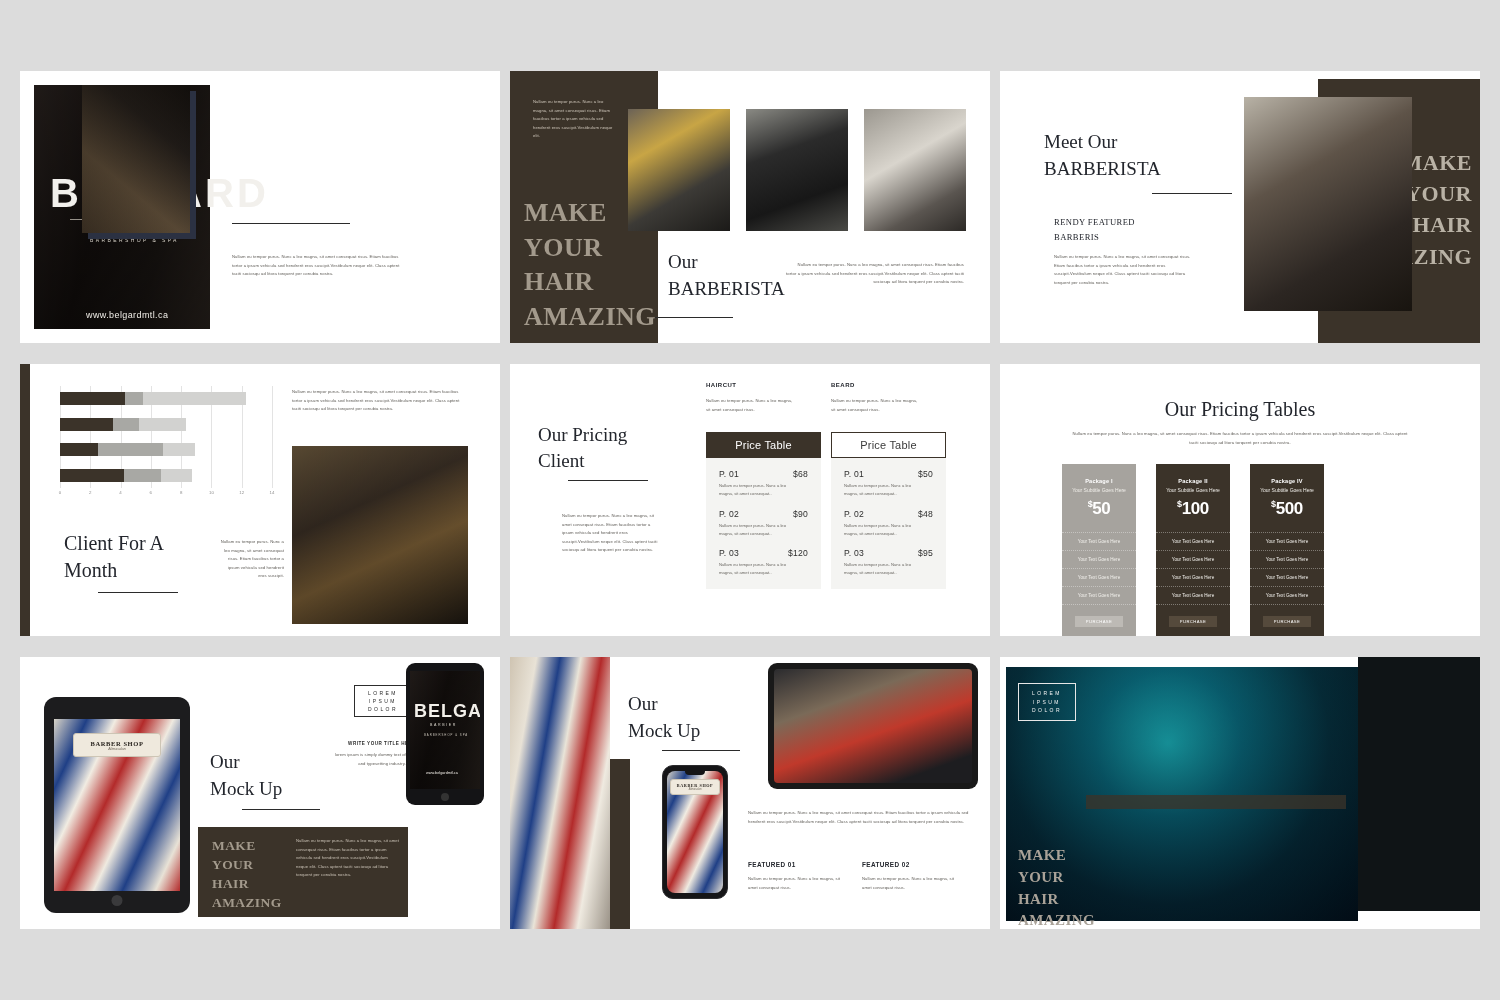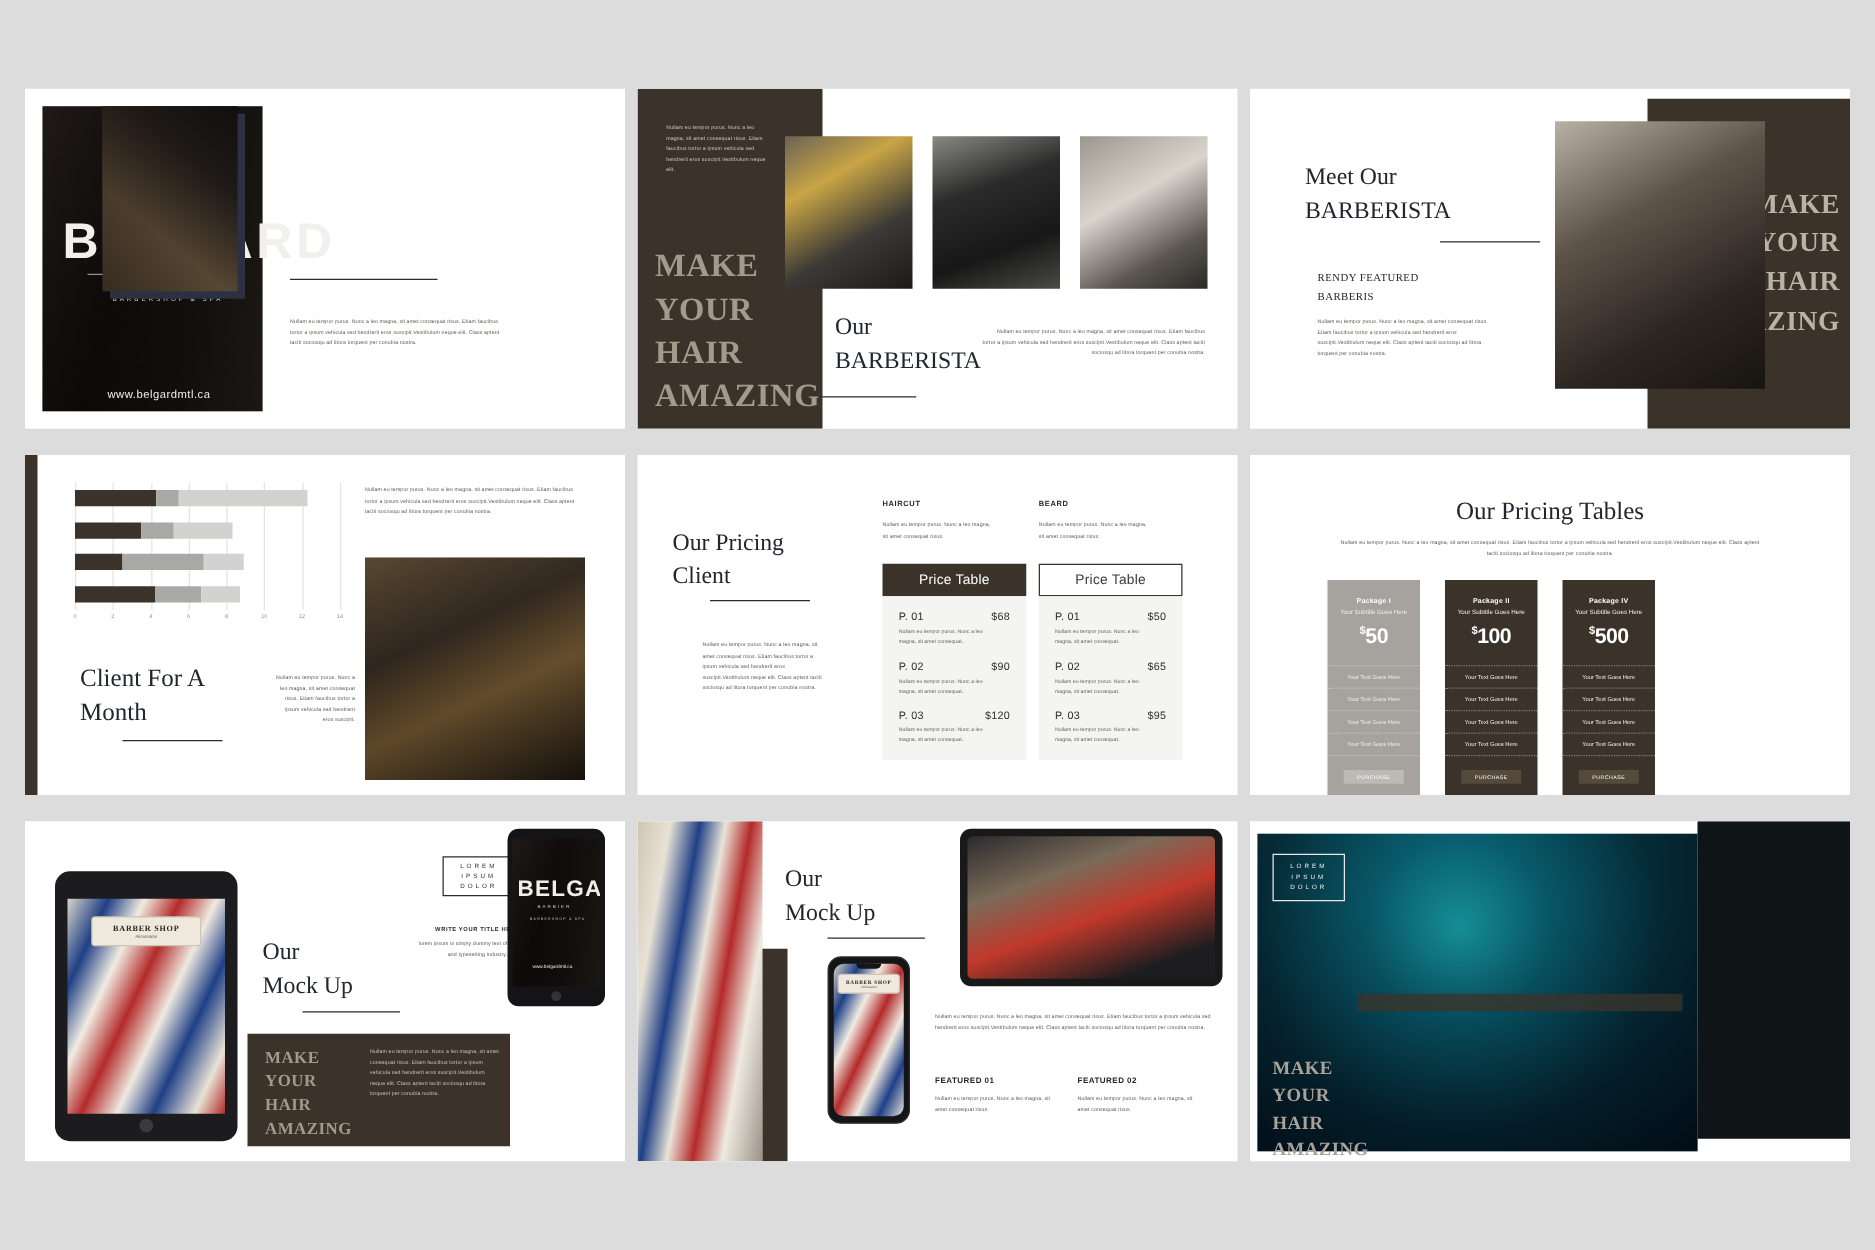--- a/index.html
+++ b/index.html
@@ -107,21 +107,21 @@
   .s4-body1{position:absolute;left:272px;top:24px;width:168px;}
   .s4-photo{left:272px;top:82px;width:176px;height:178px;}
   .s4-title{position:absolute;left:44px;top:166px;font-size:20px;line-height:1.34;color:#23262d;}
   .s4-rule{position:absolute;left:78px;top:228px;width:80px;}
   .s4-body2{position:absolute;left:200px;top:174px;width:64px;text-align:right;}
 
   
   .s5-title{position:absolute;left:28px;top:58px;font-size:19px;line-height:1.38;color:#23262d;}
   .s5-rule{position:absolute;left:58px;top:116px;width:80px;}
   .s5-body{position:absolute;left:52px;top:148px;width:96px;}
-  .col{position:absolute;top:37px;width:115px;}
+  .col{position:absolute;top:18px;width:115px;}
   .col.a{left:196px;} .col.b{left:321px;}
   .col-h{font-size:6px;font-weight:700;letter-spacing:.5px;color:#23262d;}
   .col-d{margin-top:9px;width:90px;}
   .pt-btn{margin-top:18px;height:26px;display:flex;align-items:center;justify-content:center;
     font-size:11px;letter-spacing:.2px;}
   .pt-btn.dark{background:#3b3329;color:#fff;}
   .pt-btn.light{background:#fff;color:#3a3a3a;border:1px solid #3b3329;box-sizing:border-box;}
   .pt-list{background:#f4f4f2;padding:11px 13px 12px 13px;}
   .pt-row{margin-bottom:10px;}
   .pt-row:last-child{margin-bottom:0;}
@@ -362,21 +362,21 @@
         <div class="pt-row">
           <div class="pt-top">
             <span>P. 01</span>
             <span>$50</span>
           </div>
           <div class="pt-sub">Nullam eu tempor purus. Nunc a leo magna, sit amet consequat..</div>
         </div>
         <div class="pt-row">
           <div class="pt-top">
             <span>P. 02</span>
-            <span>$65</span>
+            <span>$48</span>
           </div>
           <div class="pt-sub">Nullam eu tempor purus. Nunc a leo magna, sit amet consequat..</div>
         </div>
         <div class="pt-row">
           <div class="pt-top">
             <span>P. 03</span>
             <span>$95</span>
           </div>
           <div class="pt-sub">Nullam eu tempor purus. Nunc a leo magna, sit amet consequat..</div>
         </div>

